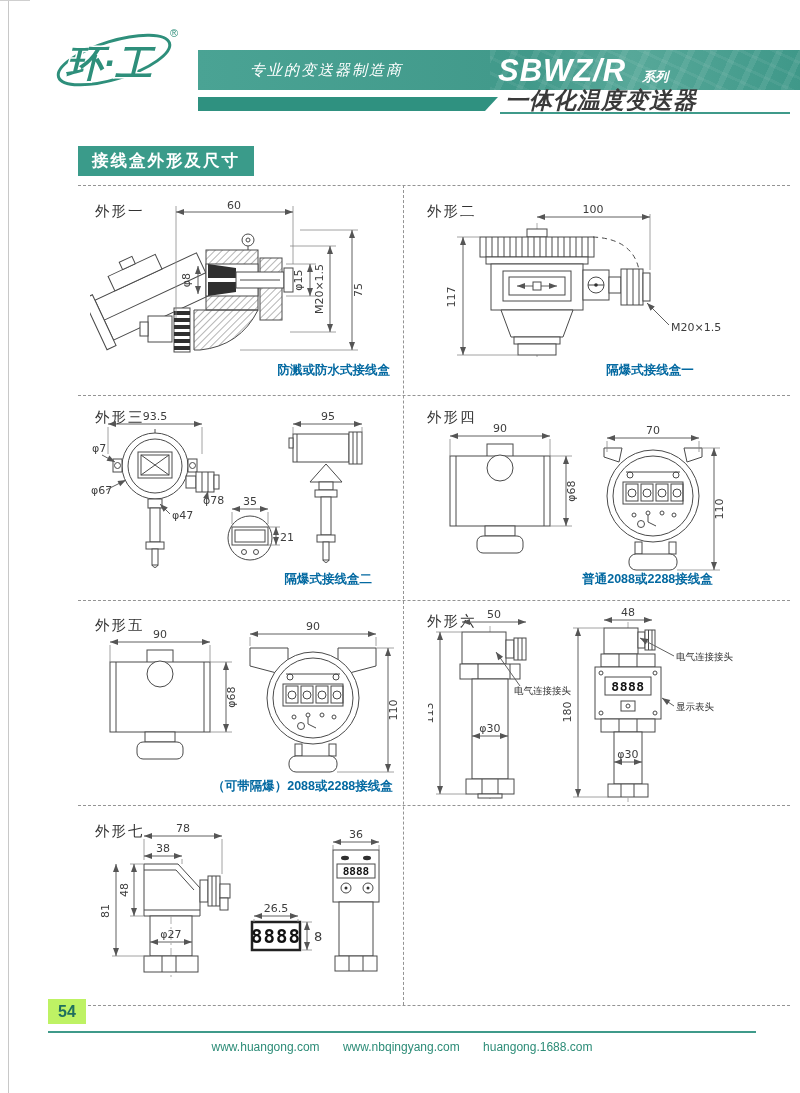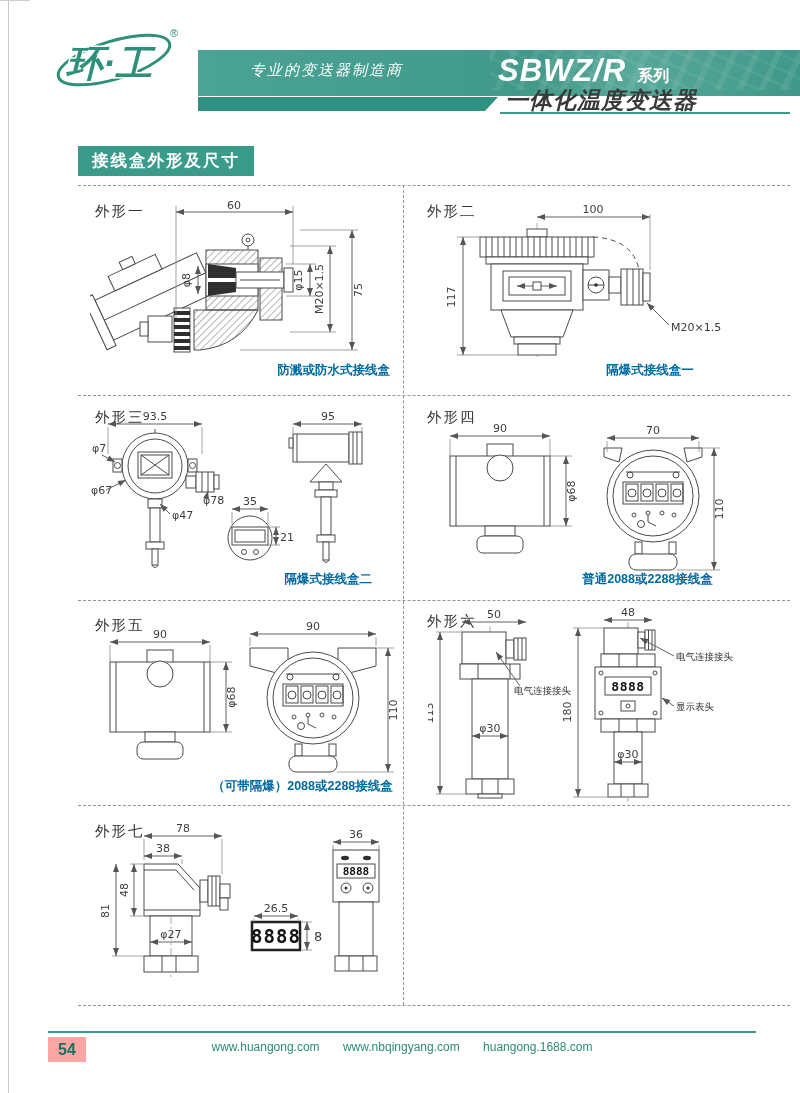--- a/index.html
+++ b/index.html
@@ -6,31 +6,31 @@
   .page{position:relative;width:800px;height:1093px;margin:0 auto;background:#fff;overflow:hidden;
         font-family:"Liberation Sans","DejaVu Sans",sans-serif;color:#222;}
   
   .edge-v{position:absolute;left:8px;top:0;width:1px;height:1093px;background:#c8c8c8;}
   .edge-h{position:absolute;left:0;top:0;width:30px;height:1px;background:#cfcfcf;}
 
   
   .logo-svg{position:absolute;left:48px;top:24px;}
   .logo-sub{position:absolute;left:50px;top:97px;width:200px;font-size:14.5px;font-weight:bold;
             color:#2e8f7b;letter-spacing:1.5px;white-space:nowrap;}
-  .band1{position:absolute;left:198px;top:50px;width:602px;height:46px;
+  .band1{position:absolute;left:198px;top:50px;width:602px;height:40px;
          background:linear-gradient(90deg,#4aa394 0%,#41998a 55%,#57a899 72%,#3f9889 100%);}
   .band1 .pcb{position:absolute;right:0;top:0;width:310px;height:40px;opacity:.55;
         background:
           repeating-linear-gradient(115deg,rgba(255,255,255,.14) 0 6px,rgba(255,255,255,0) 6px 20px),
           repeating-linear-gradient(25deg,rgba(255,255,255,.10) 0 3px,rgba(255,255,255,0) 3px 14px);}
   .slogan{position:absolute;left:52px;top:11px;font-size:15px;font-style:italic;color:#fff;
           letter-spacing:2px;white-space:nowrap;}
   .series{position:absolute;left:300px;top:3px;display:flex;align-items:baseline;color:#fff;white-space:nowrap;}
   .series .big{font-size:31px;font-weight:bold;font-style:italic;letter-spacing:1px;}
-  .series .small{font-size:16px;font-weight:bold;margin-left:11px;}
+  .series .small{font-size:13px;font-weight:bold;font-style:italic;margin-left:16px;}
   .band2{position:absolute;left:198px;top:97px;width:300px;height:14px;background:#2f9180;
          clip-path:polygon(0 0,100% 0,calc(100% - 13px) 100%,0 100%);}
   .prod-title{position:absolute;left:505px;top:85px;font-size:23px;font-weight:bold;font-style:italic;
               color:#3a3a3a;letter-spacing:1px;white-space:nowrap;}
   .prod-underline{position:absolute;left:500px;top:112px;width:290px;height:2px;background:#3f9a8a;}
 
   
   .sec-title{position:absolute;left:78px;top:146px;background:#3a9b8a;color:#fff;font-size:16.5px;
              font-weight:bold;padding:4px 14px;letter-spacing:2px;white-space:nowrap;}
 
@@ -51,21 +51,21 @@
   .x{stroke:#8a8a8a;stroke-width:.8;fill:none;}
   .cl{stroke:#9a9a9a;stroke-width:.8;stroke-dasharray:8 3 2 3;fill:none;}
   text.t{font:11px "DejaVu Sans",sans-serif;fill:#3d3d3d;}
   text.tl{font:9.5px "Liberation Sans",sans-serif;fill:#333;}
   text.seg{font:bold 13px "DejaVu Sans Mono",monospace;fill:#111;letter-spacing:.5px;}
   text.seg2{font:bold 19px "DejaVu Sans Mono",monospace;fill:#111;letter-spacing:1px;}
   text.seg3{font:bold 11px "DejaVu Sans Mono",monospace;fill:#111;}
 
   
   .foot-line{position:absolute;left:48px;top:1031px;width:708px;height:2px;background:#3f9a8a;}
-  .page-num{position:absolute;left:48px;top:1037px;width:38px;height:25px;background:#fca5a5;
+  .page-num{position:absolute;left:48px;top:999px;width:38px;height:25px;background:#bef264;
             color:#1f6f5e;font-size:16px;font-weight:bold;display:flex;align-items:center;justify-content:center;}
   .urls{position:absolute;left:48px;top:1040px;width:708px;text-align:center;font-size:12px;
         font-weight:normal;color:#2c8c77;}
   .urls span{margin:0 10px;}
 </style>
 </head>
 <body>
 
 <svg width="0" height="0" style="position:absolute">
   <defs>

